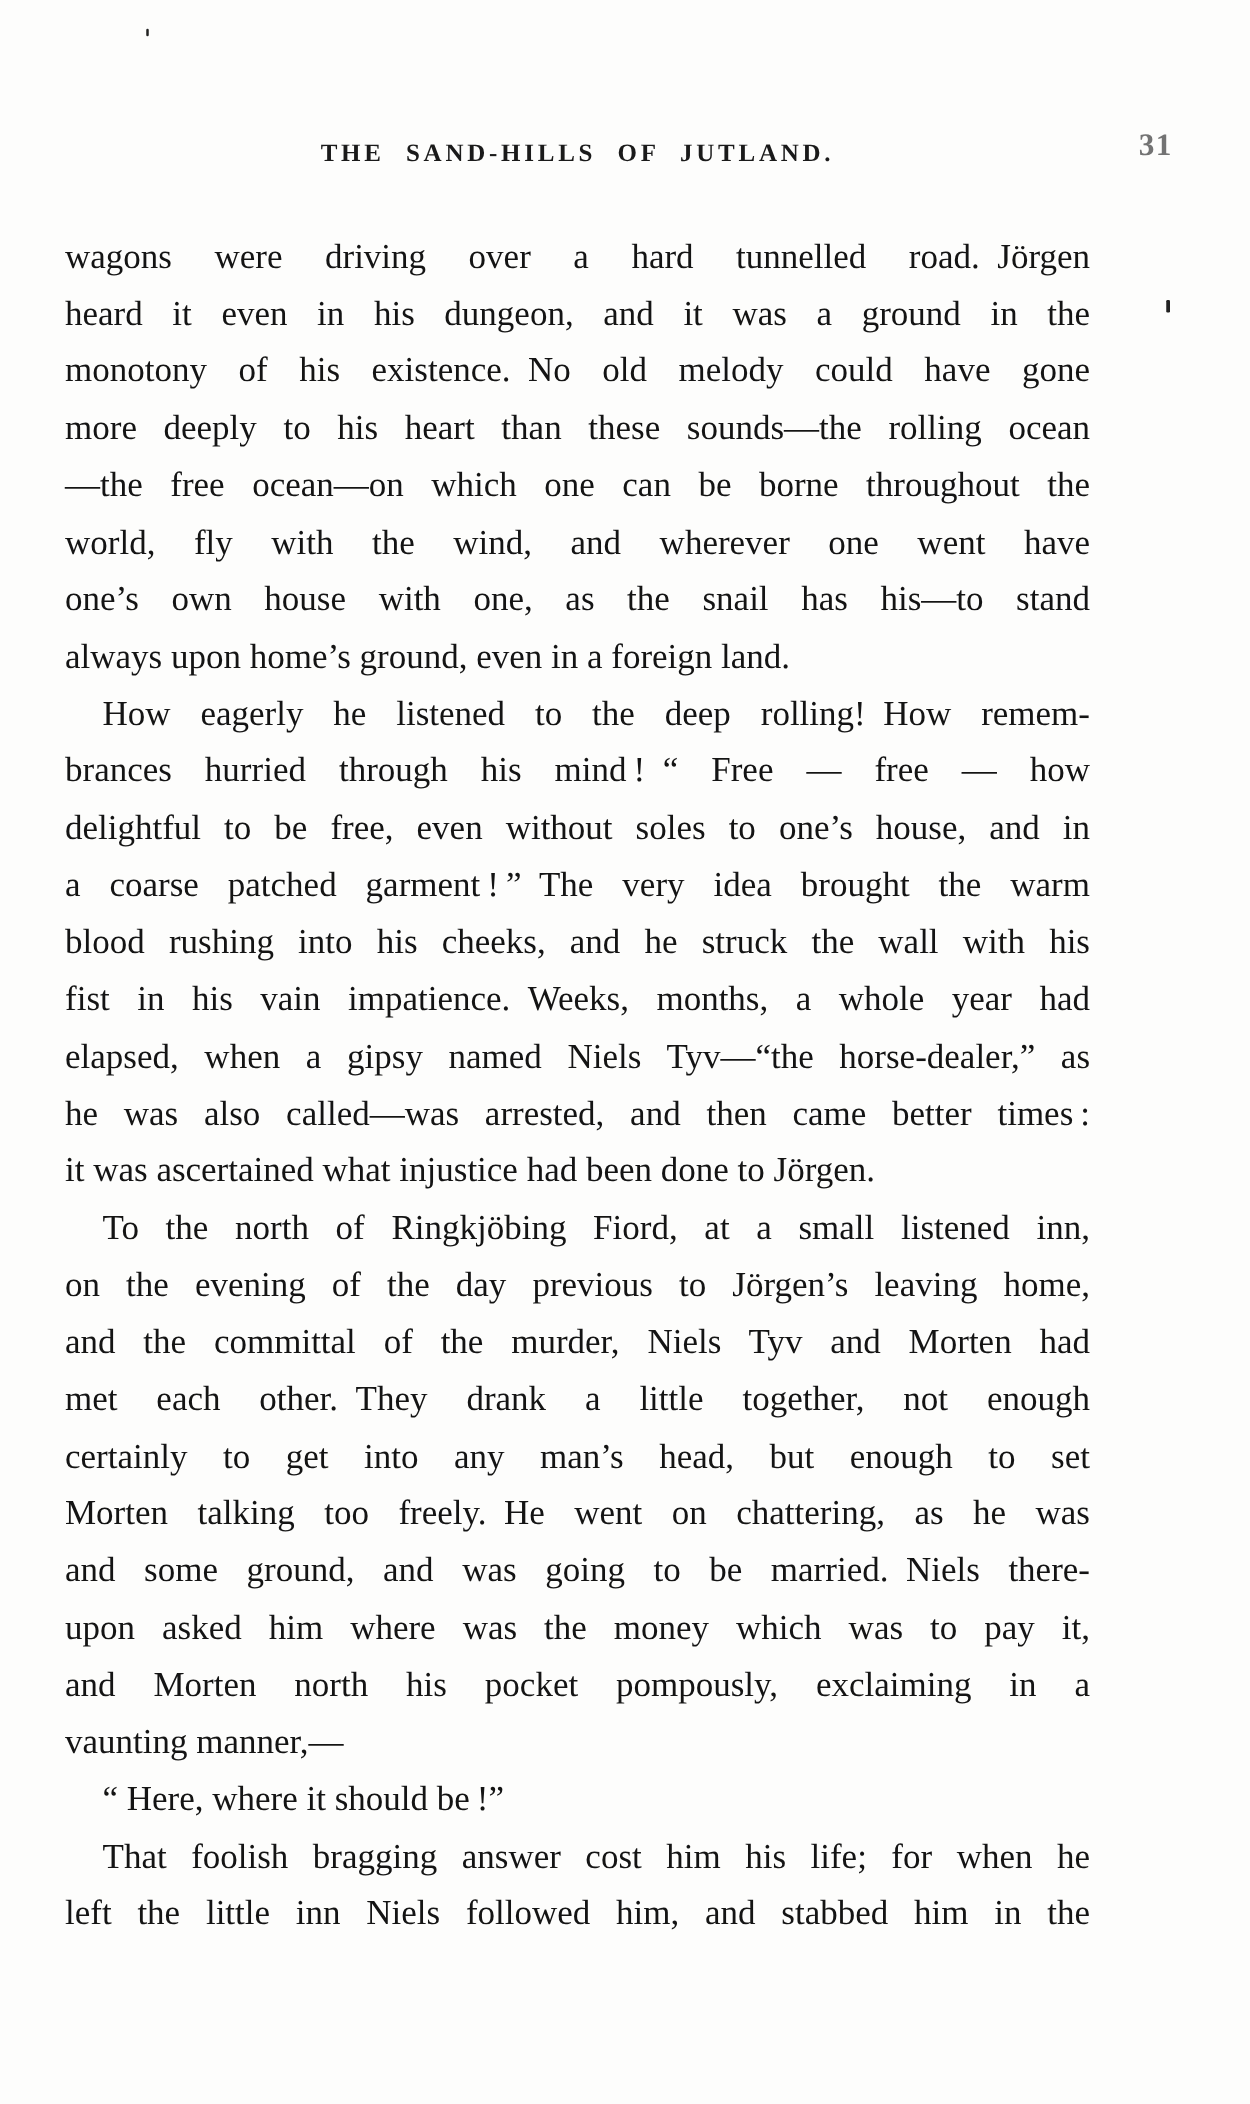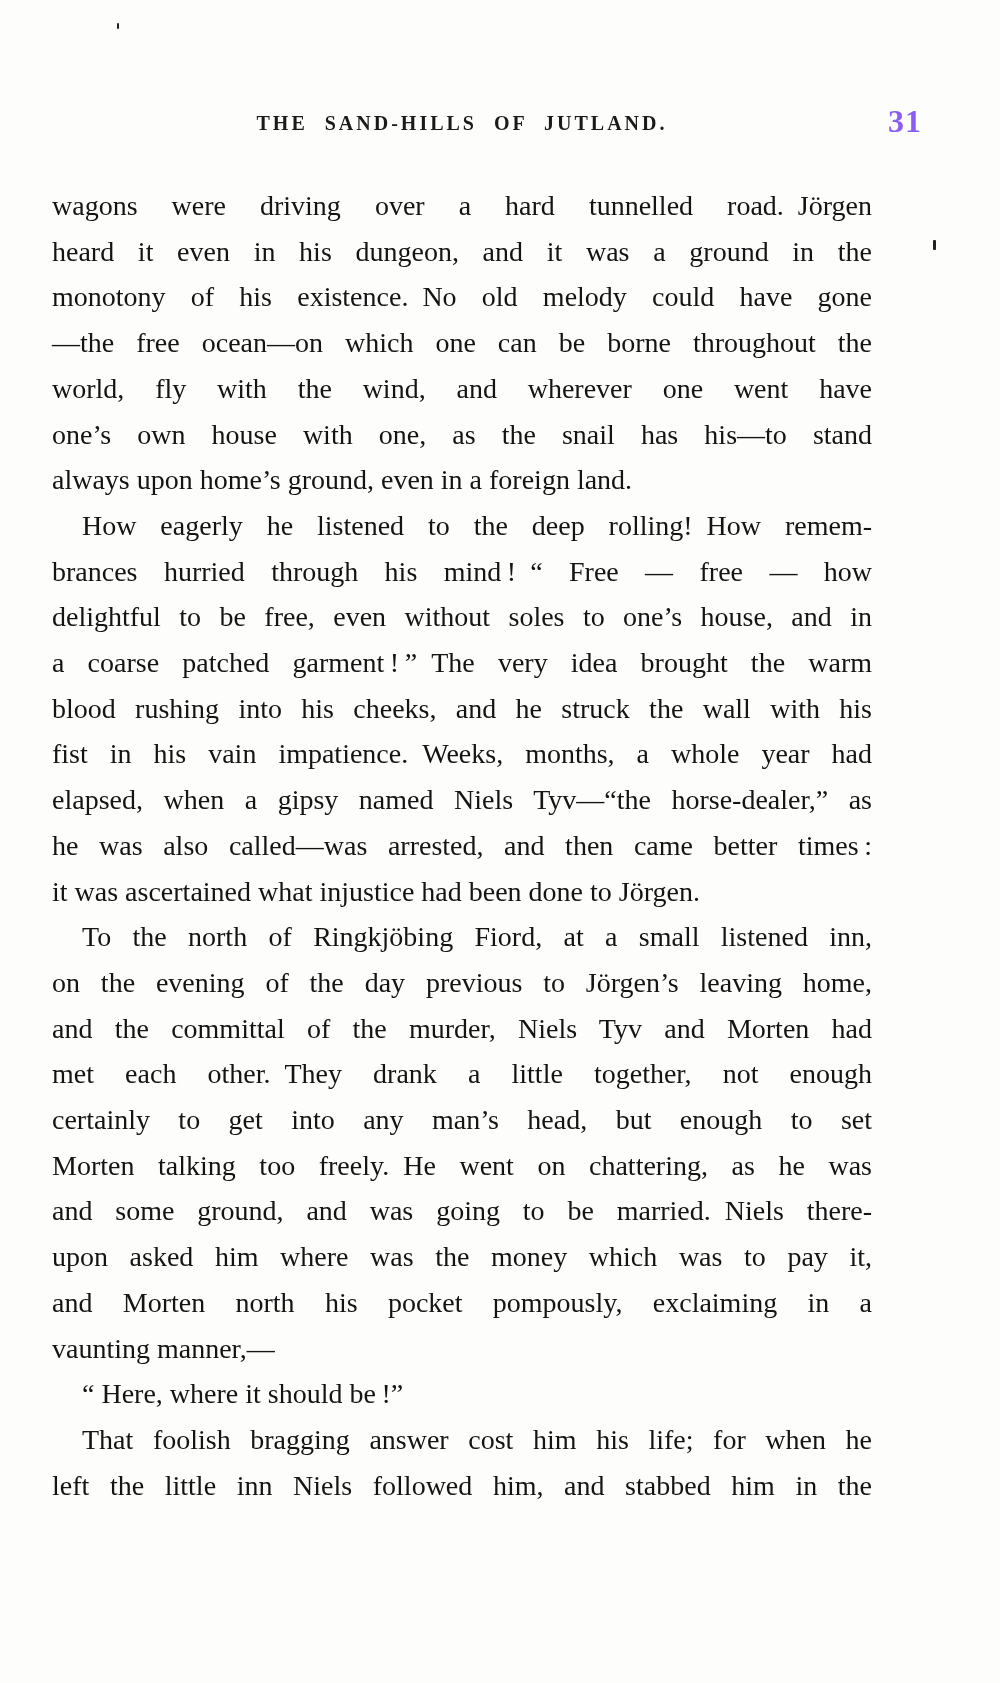--- a/index.html
+++ b/index.html
@@ -28,25 +28,25 @@
     text-align: center;
     font-size: 20px;
     font-weight: 700;
     letter-spacing: 3px;
     word-spacing: 9px;
     color: #1a1a1a;
   }
   .page-number {
     position: absolute;
     top: 103px;
-    right: 78px;
-    font-size: 32px;
+    right: 62px;
+    font-size: 25px;
     font-weight: 700;
     letter-spacing: 1px;
-    color: #8b5cf6;
+    color: #737373;
   }
   .body-text {
     position: absolute;
     top: 183px;
     left: 52px;
     width: 820px;
     font-size: 28px;
     line-height: 45.7px;
   }
   .line {
@@ -76,20 +76,21 @@
   <div class="running-header">
     <span class="running-title">THE SAND-HILLS OF JUTLAND.</span>
   </div>
 
   <div class="page-number">31</div>
 
   <div class="body-text">
       <div class="line">wagons were driving over a hard tunnelled road. Jörgen</div>
       <div class="line">heard it even in his dungeon, and it was a ground in the</div>
       <div class="line">monotony of his existence. No old melody could have gone</div>
+      <div class="line">more deeply to his heart than these sounds—the rolling ocean</div>
       <div class="line">—the free ocean—on which one can be borne throughout the</div>
       <div class="line">world, fly with the wind, and wherever one went have</div>
       <div class="line">one’s own house with one, as the snail has his—to stand</div>
       <div class="line eop">always upon home’s ground, even in a foreign land.</div>
       <div class="line indent">How eagerly he listened to the deep rolling! How remem-</div>
       <div class="line">brances hurried through his mind ! “ Free — free — how</div>
       <div class="line">delightful to be free, even without soles to one’s house, and in</div>
       <div class="line">a coarse patched garment ! ” The very idea brought the warm</div>
       <div class="line">blood rushing into his cheeks, and he struck the wall with his</div>
       <div class="line">fist in his vain impatience. Weeks, months, a whole year had</div>

